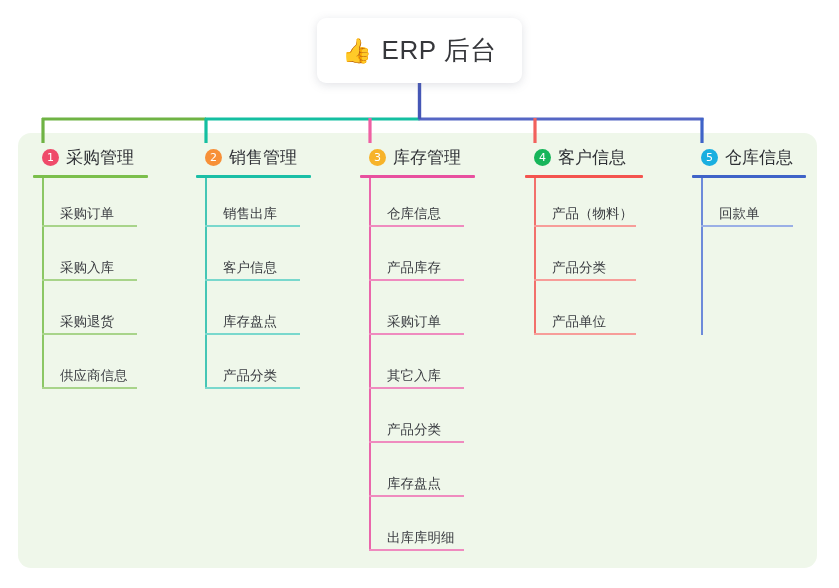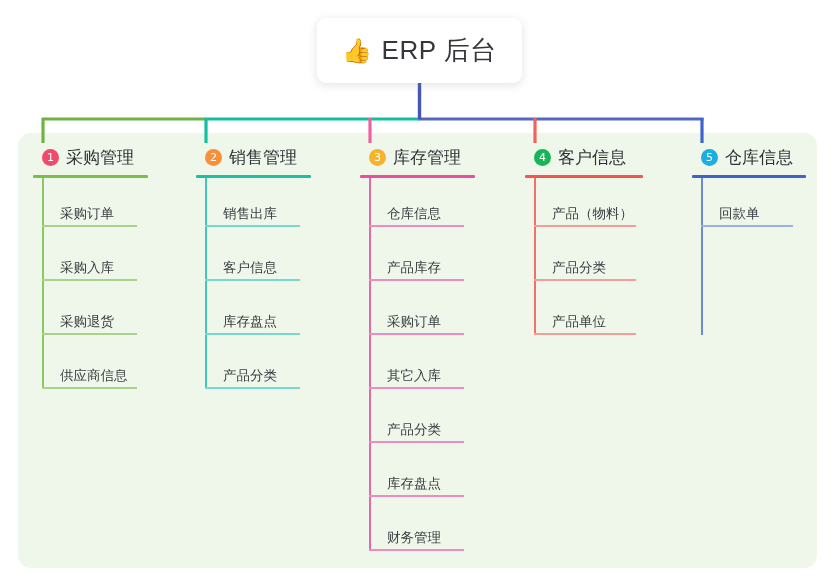--- a/index.html
+++ b/index.html
@@ -168,21 +168,21 @@
           </div>
           <div class="leaf">
             <div class="leaf-text">产品分类</div>
             <div class="leaf-rule" style="background: rgb(239, 139, 191); width: 95px;"></div>
           </div>
           <div class="leaf">
             <div class="leaf-text">库存盘点</div>
             <div class="leaf-rule" style="background: rgb(239, 139, 191); width: 95px;"></div>
           </div>
           <div class="leaf">
-            <div class="leaf-text">财务管理</div>
+            <div class="leaf-text">出库库明细</div>
             <div class="leaf-rule" style="background: rgb(239, 139, 191); width: 95px;"></div>
           </div>
         </div>
       </div>
       <div class="col" style="left: 525px;">
         <div class="col-head">
           <span class="badge" style="background: rgb(23, 181, 90);">4</span>
           <span class="col-title">客户信息</span>
         </div>
         <div class="head-rule" style="background: rgb(244, 84, 79); width: 118px;"></div>

